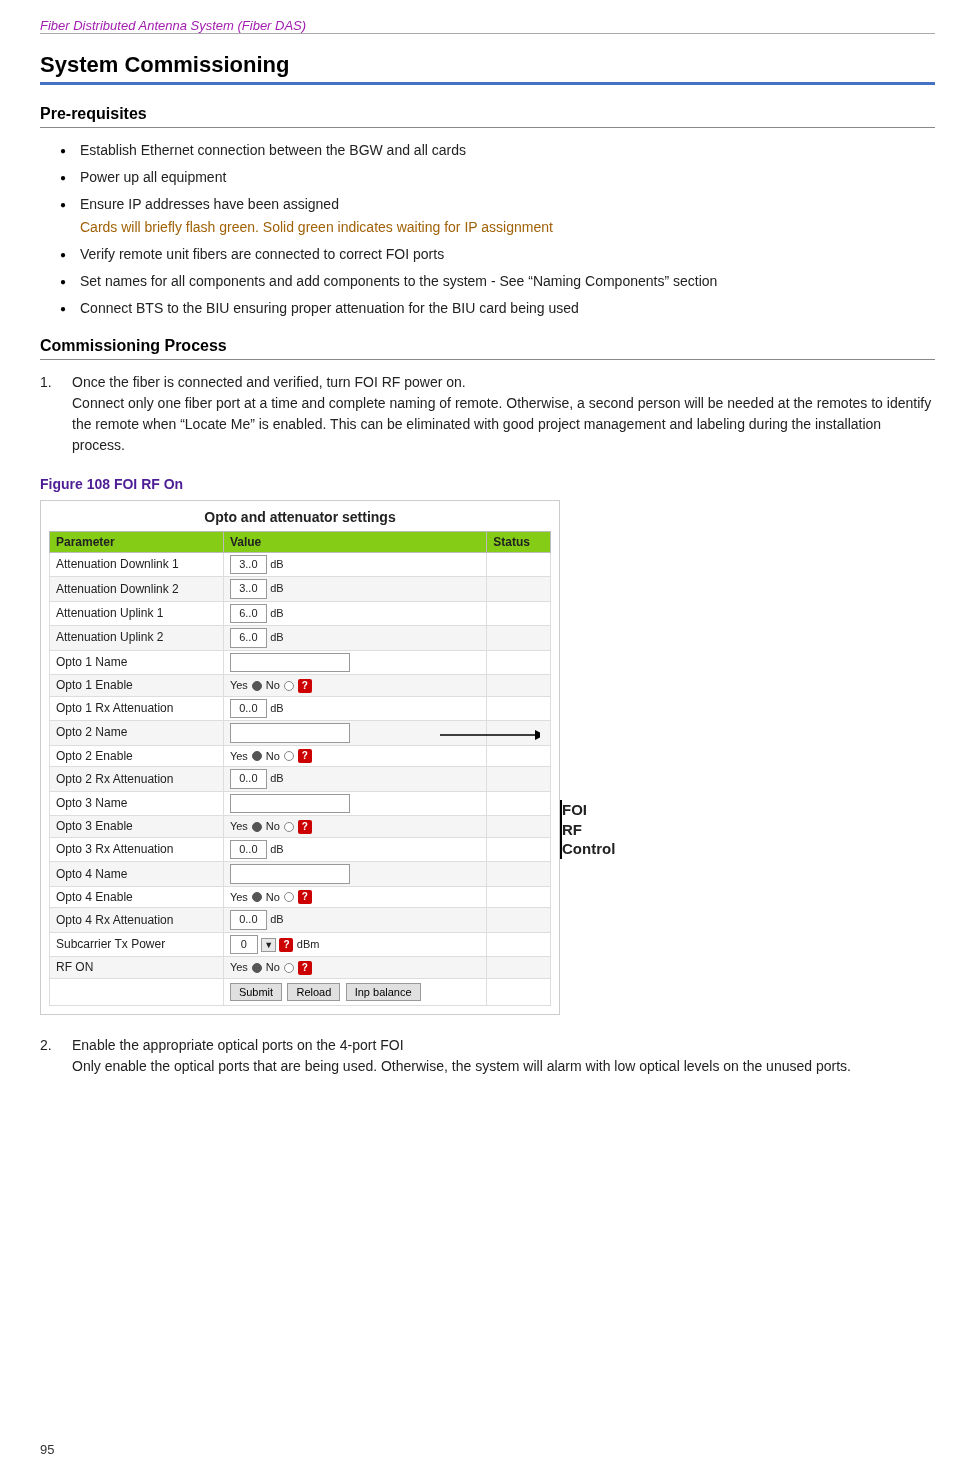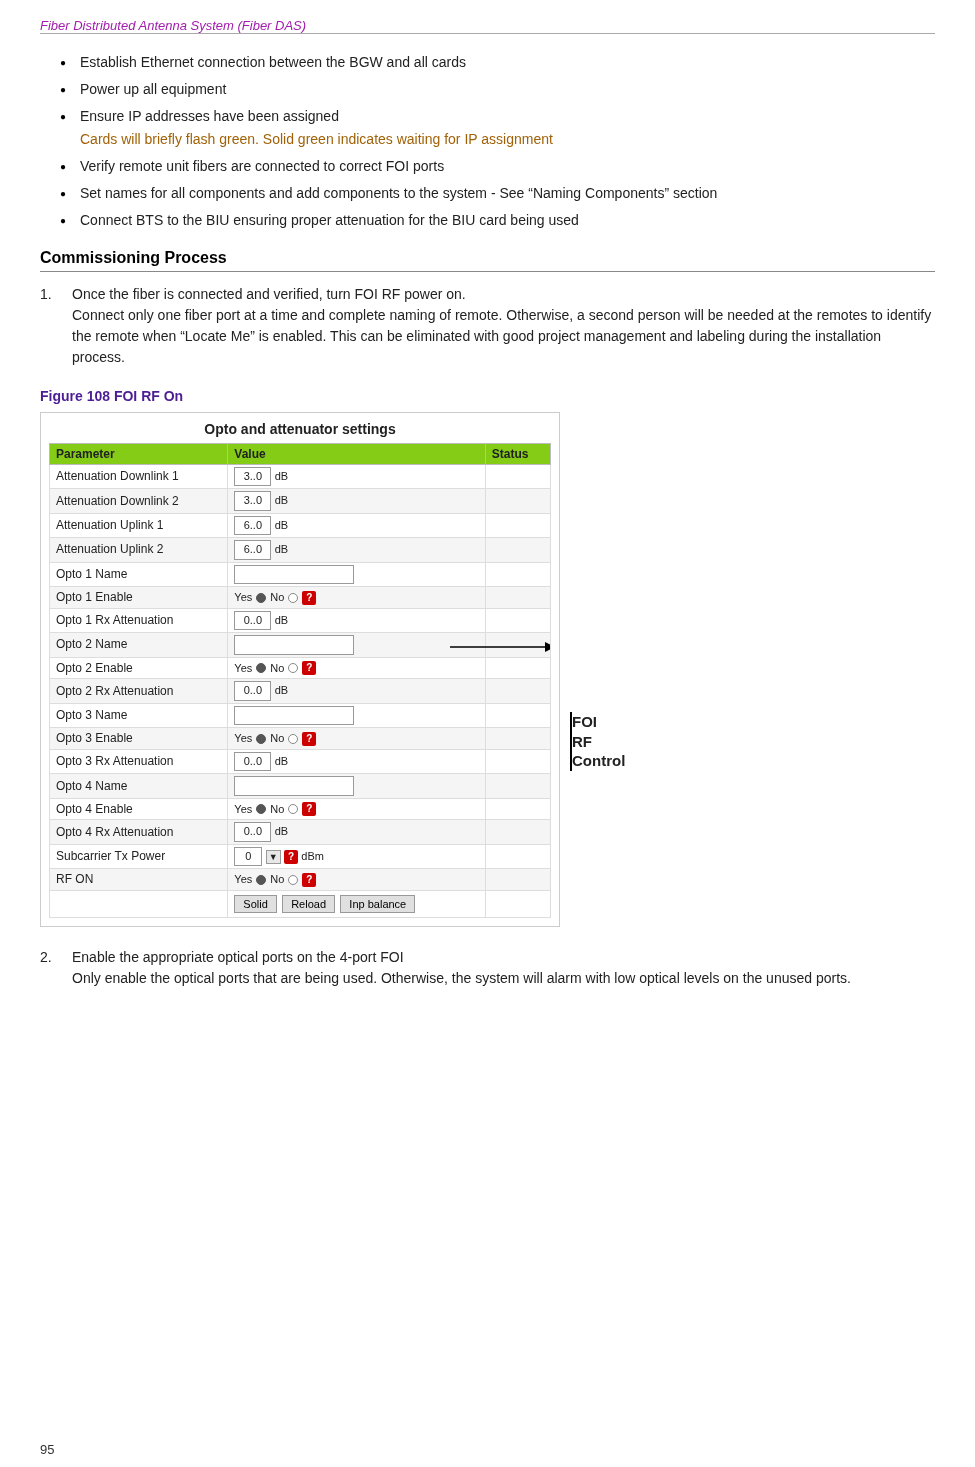--- a/index.html
+++ b/index.html
@@ -88,21 +88,20 @@
     .figure-caption {
       font-size: 14px;
       font-weight: bold;
       color: #4c1d95;
       margin-bottom: 8px;
       margin-top: 20px;
     }
     .figure-container {
       display: flex;
       align-items: flex-start;
-      gap: 10px;
       margin-bottom: 20px;
     }
     .figure-box {
       border: 1px solid #ccc;
       padding: 8px;
       background: #fff;
       min-width: 520px;
     }
     .figure-title {
       font-weight: bold;
@@ -225,21 +224,25 @@
       background: #e8e8e8;
       cursor: pointer;
     }
   </style>
 </head>
 <body>
 
 <div class="page-wrapper">
   <div class="doc-header">Fiber Distributed Antenna System (Fiber DAS)</div>
 
-
+  <div class="section-title-bar">
+    <div class="section-title">System Commissioning</div>
+  </div>
+
+  <div class="subsection-title">Pre-requisites</div>
 
   <ul class="bullet-list">
     <li>
       <span>Establish Ethernet connection between the BGW and all cards</span>
     </li>
     <li>
       <span>Power up all equipment</span>
     </li>
     <li>
       <span>Ensure IP addresses have been assigned</span>
@@ -464,21 +467,21 @@
                 <span class="radio-dot"></span>
                 <span class="help-icon">?</span>
               </span>
             </td>
             <td></td>
           </tr>
 
           <tr class="submit-row">
             <td></td>
             <td>
-              <button class="btn">Solid</button>
+              <button class="btn">Submit</button>
               <button class="btn">Reload</button>
               <button class="btn">Inp balance</button>
             </td>
             <td></td>
           </tr>
         </tbody>
       </table>
     </div>
 
     <div class="annotation-area" style="position:relative; margin-top: 240px;">

